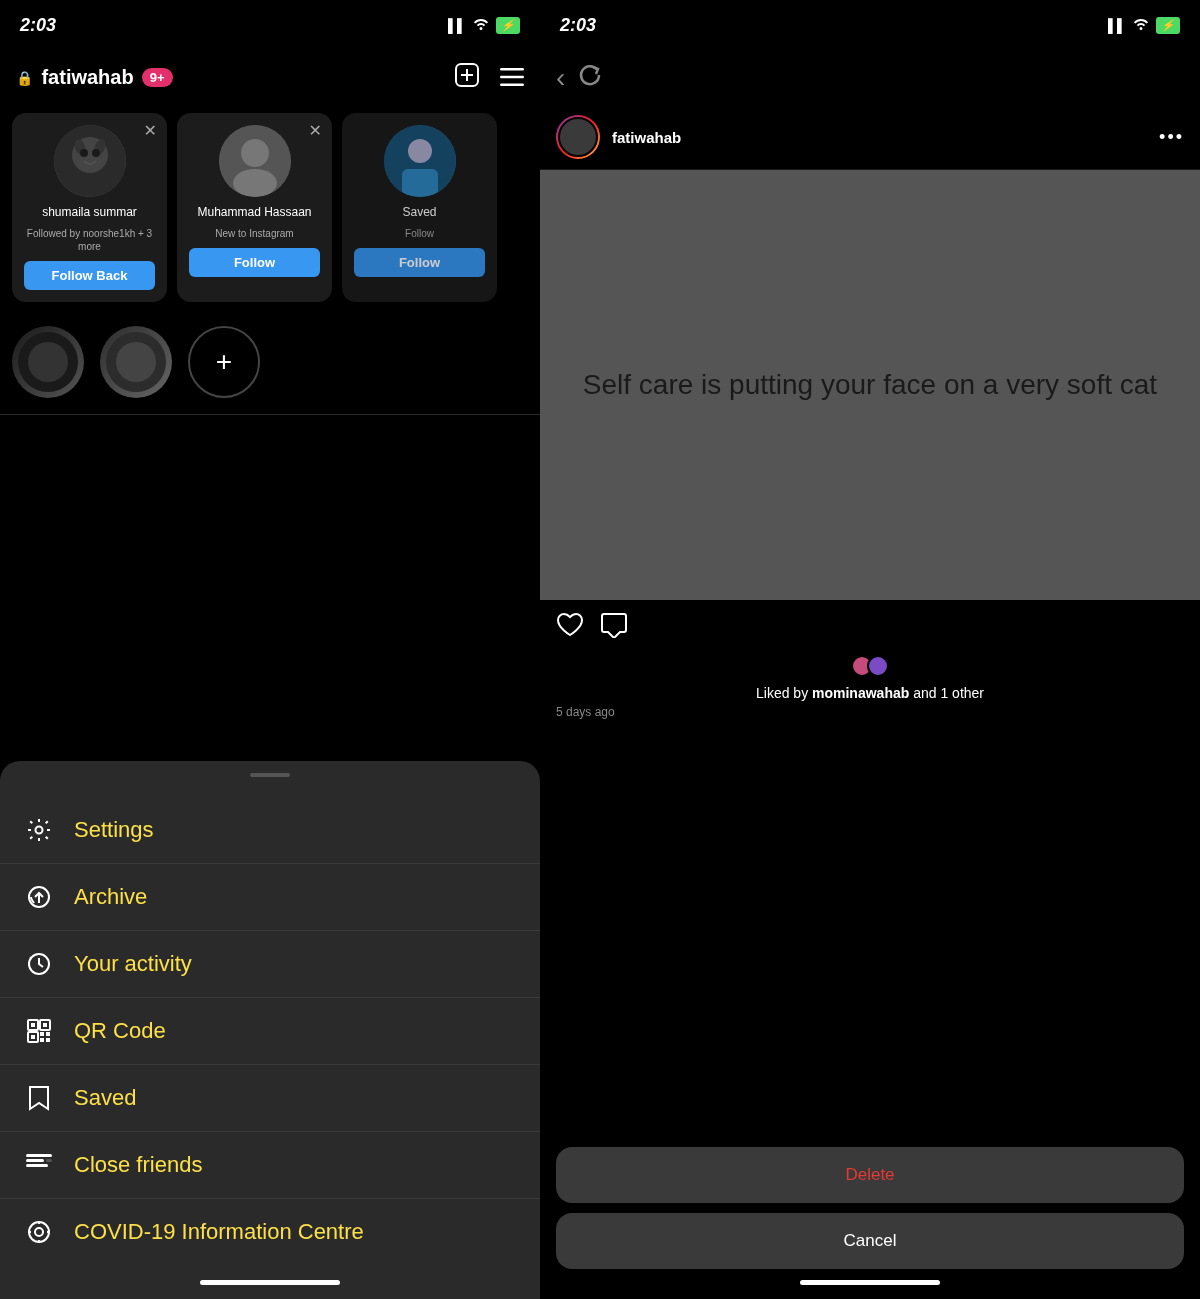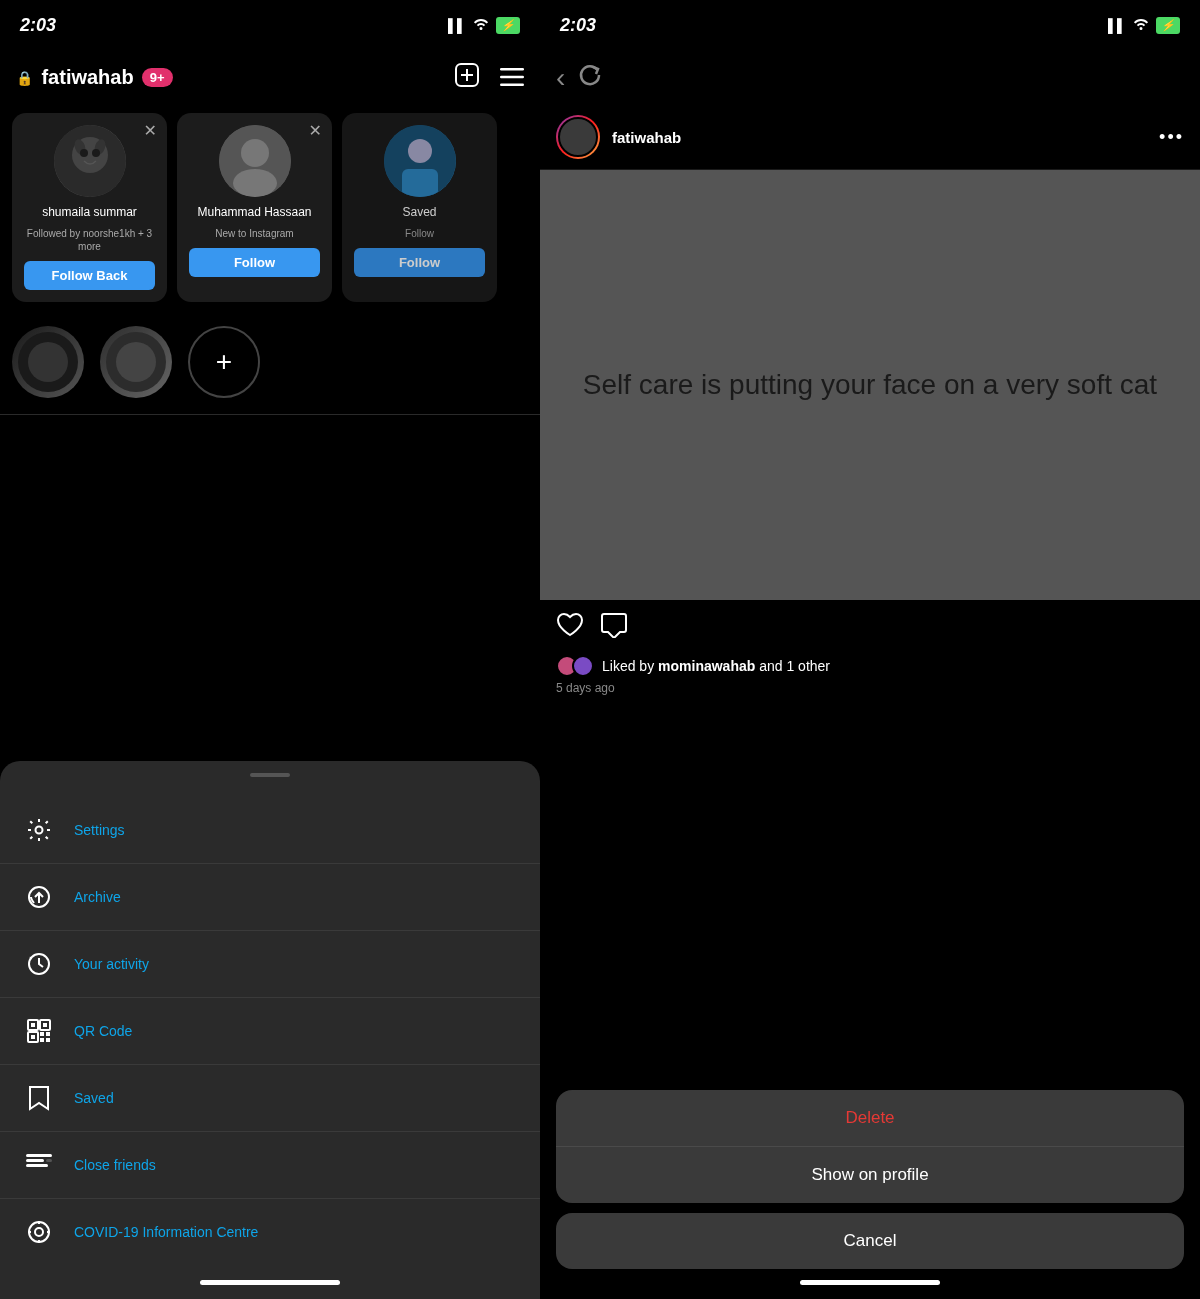--- a/index.html
+++ b/index.html
@@ -250,22 +250,22 @@
       width: 30px;
       height: 30px;
       display: flex;
       align-items: center;
       justify-content: center;
       color: #fff;
       font-size: 22px;
       flex-shrink: 0;
     }
     .sheet-label {
-      color: #0ea5e9;
-      font-size: 14px;
+      color: #fde047;
+      font-size: 22px;
       font-weight: 400;
     }
 
     
     .right-top-nav {
       height: 55px;
       display: flex;
       align-items: center;
       padding: 0 16px;
       gap: 12px;
@@ -364,20 +364,21 @@
     .action-icon {
       color: #fff;
       font-size: 26px;
       cursor: pointer;
     }
     .liked-by {
       display: flex;
       align-items: center;
       gap: 8px;
       margin-bottom: 4px;
+      flex-direction: column;
     }
     .liked-avatars {
       display: flex;
     }
     .liked-avatar {
       width: 22px;
       height: 22px;
       border-radius: 50%;
       border: 2px solid #000;
       margin-left: -6px;
@@ -730,23 +731,20 @@
     <div class="time-ago">5 days ago</div>
   </div>
 
   <div style="flex:1;"></div>
 
   <div class="action-sheet-overlay">
     <div class="action-sheet-main">
       <div class="action-sheet-item">
         <span class="action-sheet-delete">Delete</span>
       </div>
-      <div class="action-sheet-item">
-        <span class="action-sheet-show">Show on profile</span>
-      </div>
     </div>
     <div class="action-sheet-cancel">
       <span class="action-sheet-cancel-text">Cancel</span>
     </div>
   </div>
 
   <div class="home-indicator">
     <div class="home-bar"></div>
   </div>
 </div>

